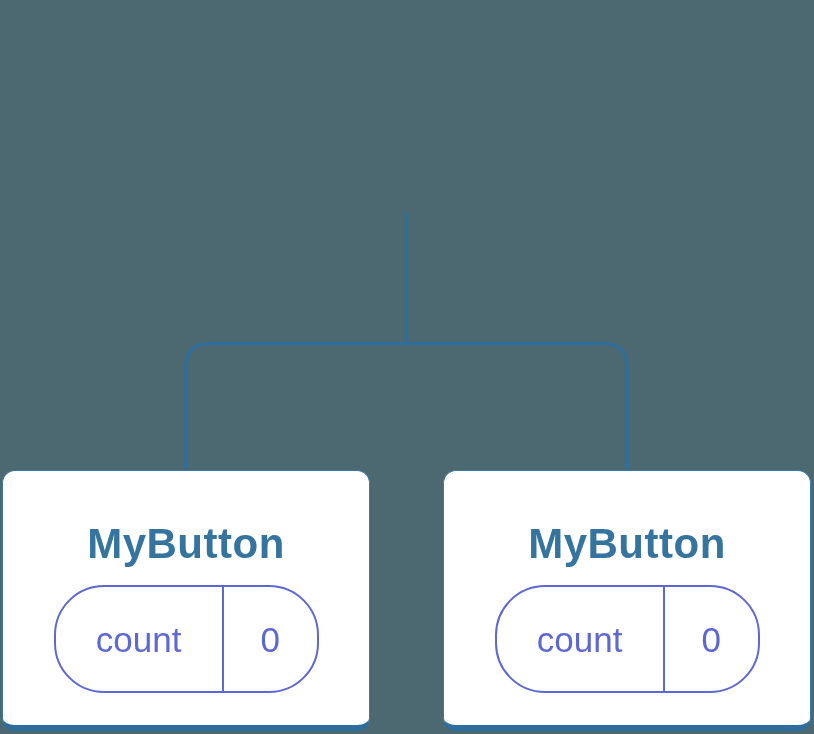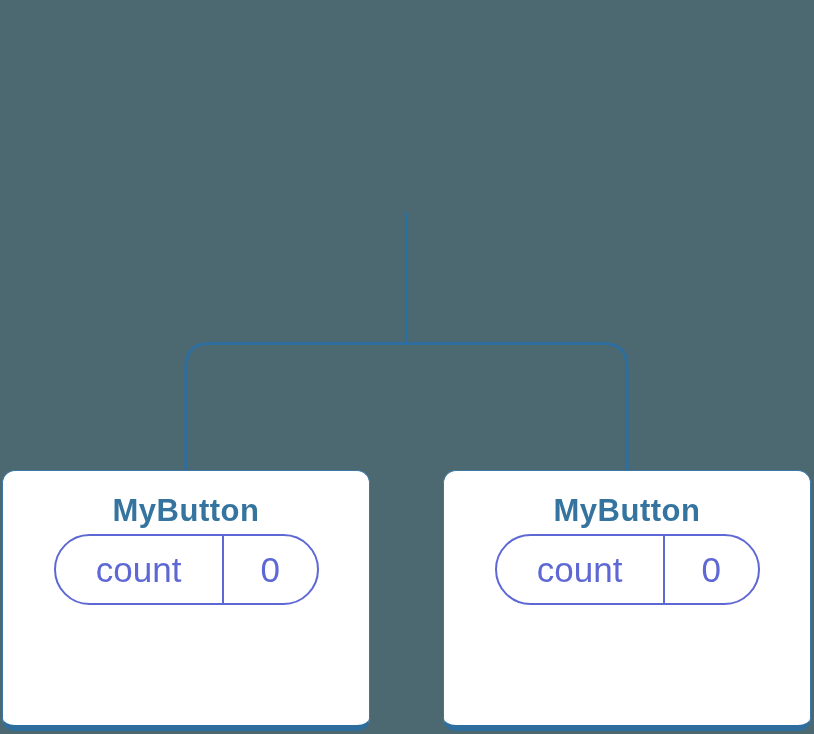--- a/index.html
+++ b/index.html
@@ -43,25 +43,25 @@
   .node-child-left{left:2px;}
   .node-child-right{left:443px;}
 
   .node-label{
     color:var(--node-label);
     font-size:34px;
     font-weight:700;
     letter-spacing:0.5px;
     line-height:1;
   }
-  .node-child .node-label{margin-top:24px;font-size:31px;}
+  .node-child .node-label{margin-top:52px;font-size:42px;}
 
   .state-pill{
-    margin-top:8px;
-    width:265px;height:71px;
+    margin-top:20px;
+    width:265px;height:108px;
     border:2px solid var(--state-accent);
     border-radius:50px;
     display:flex;
     overflow:hidden;
     background:var(--node-fill);
     text-align:right;
   }
   .state-name-cell{
     flex:0 0 64.5%;
     display:flex;align-items:center;justify-content:center;

